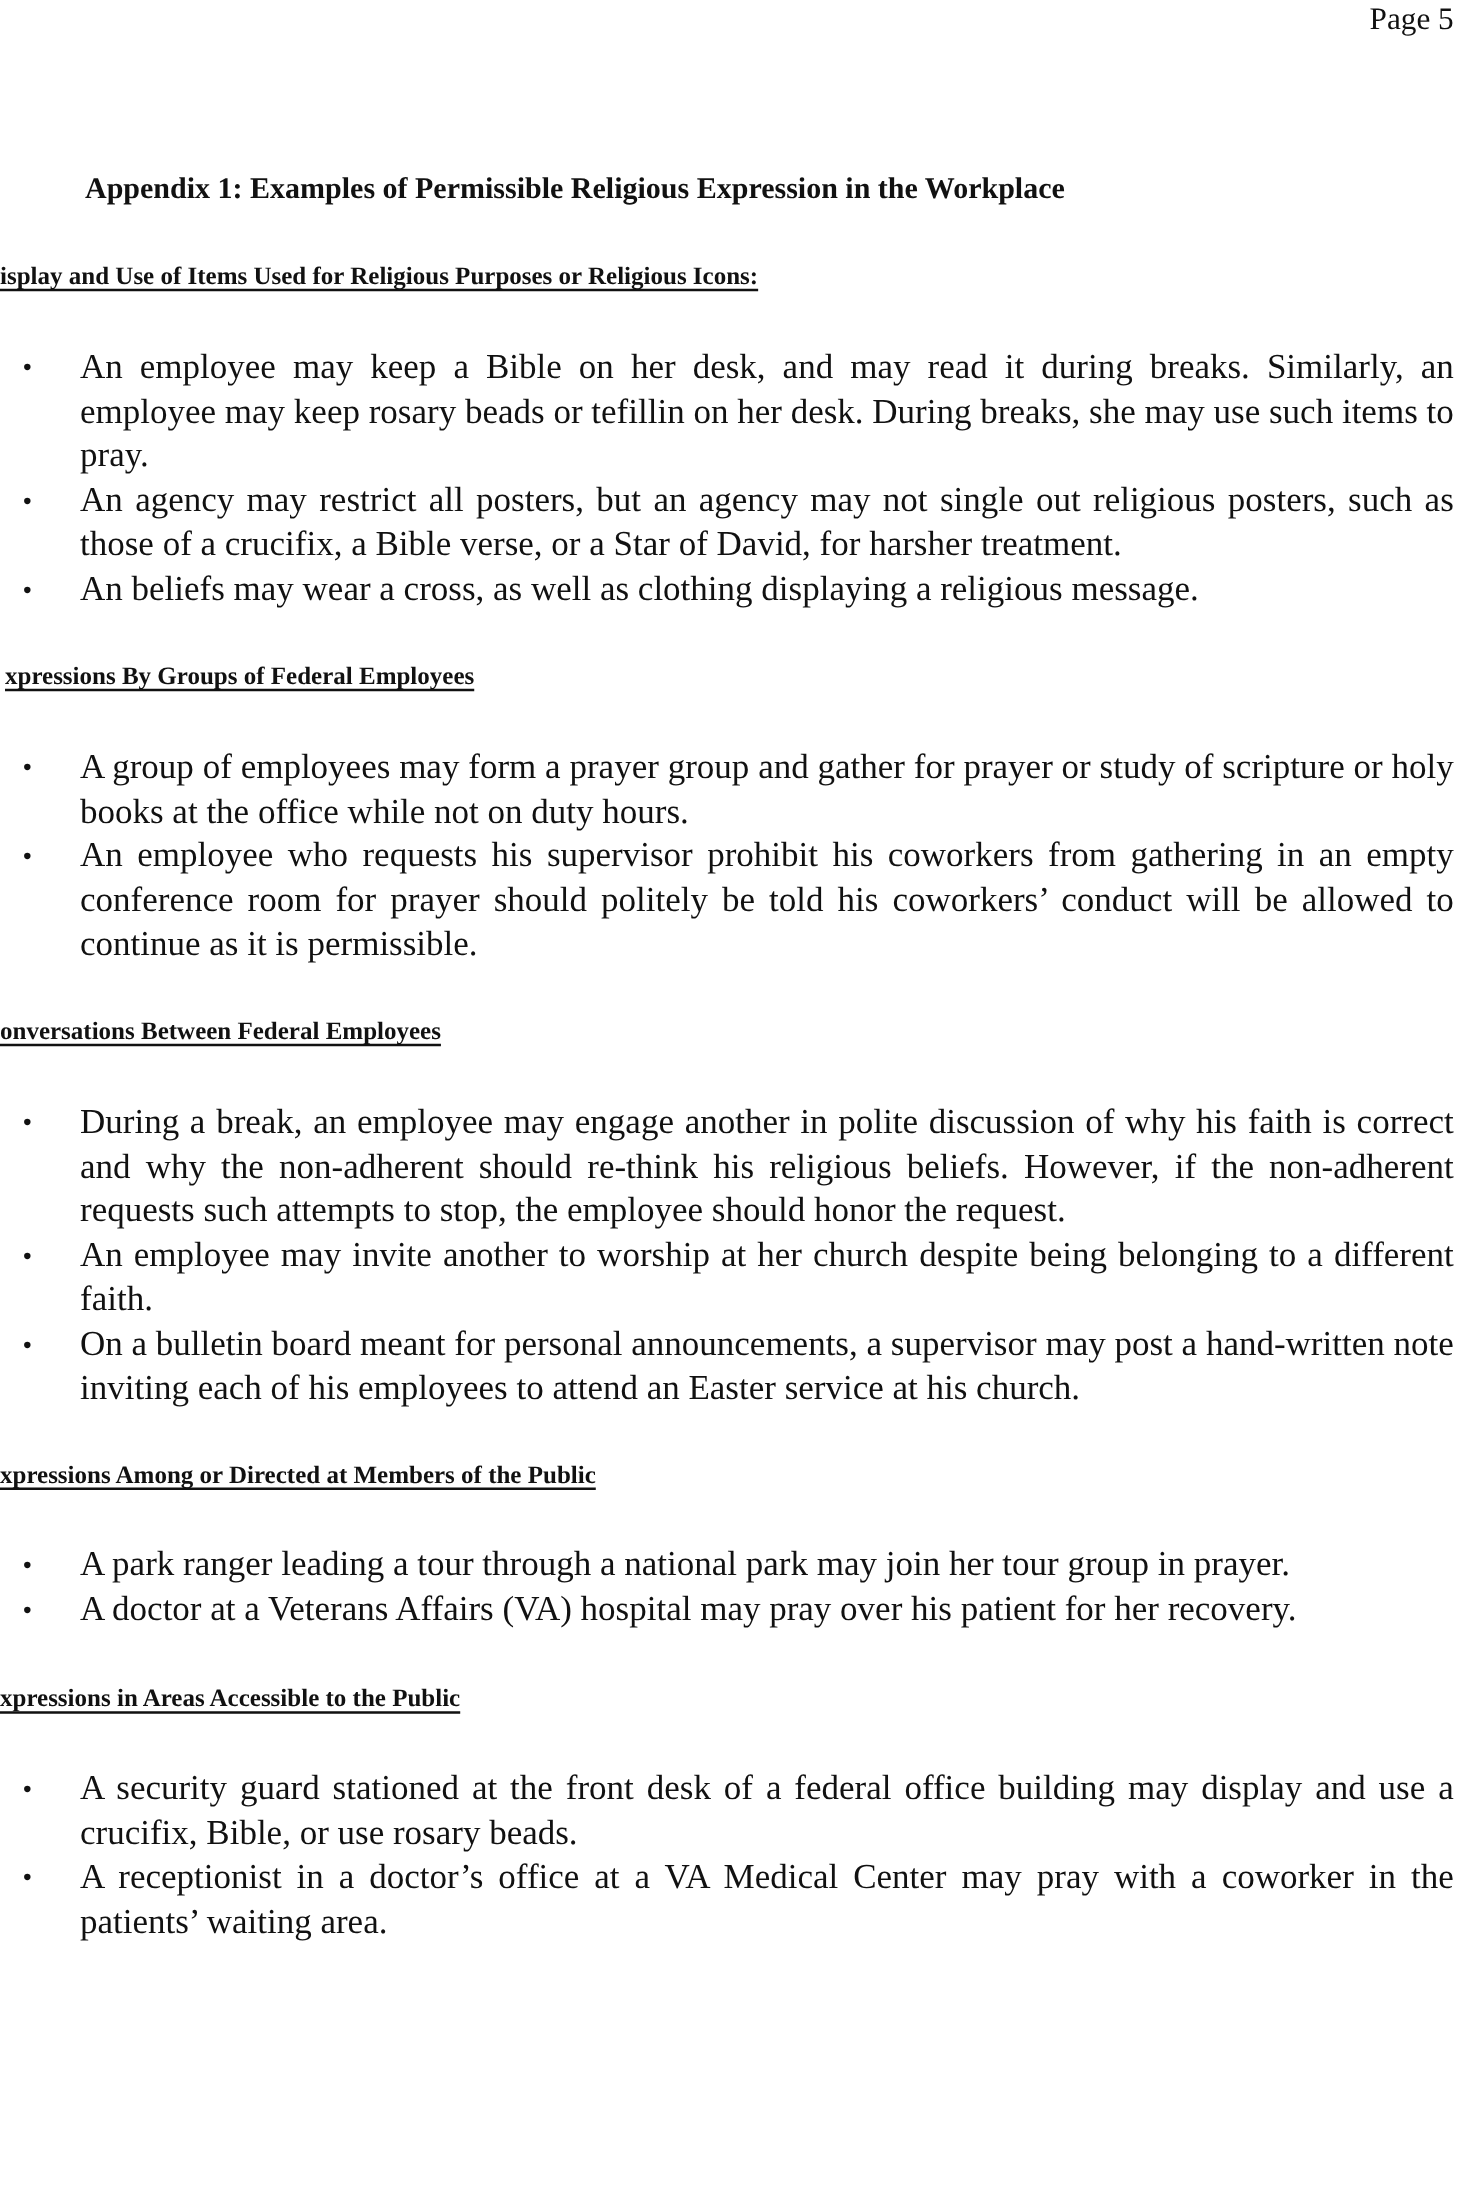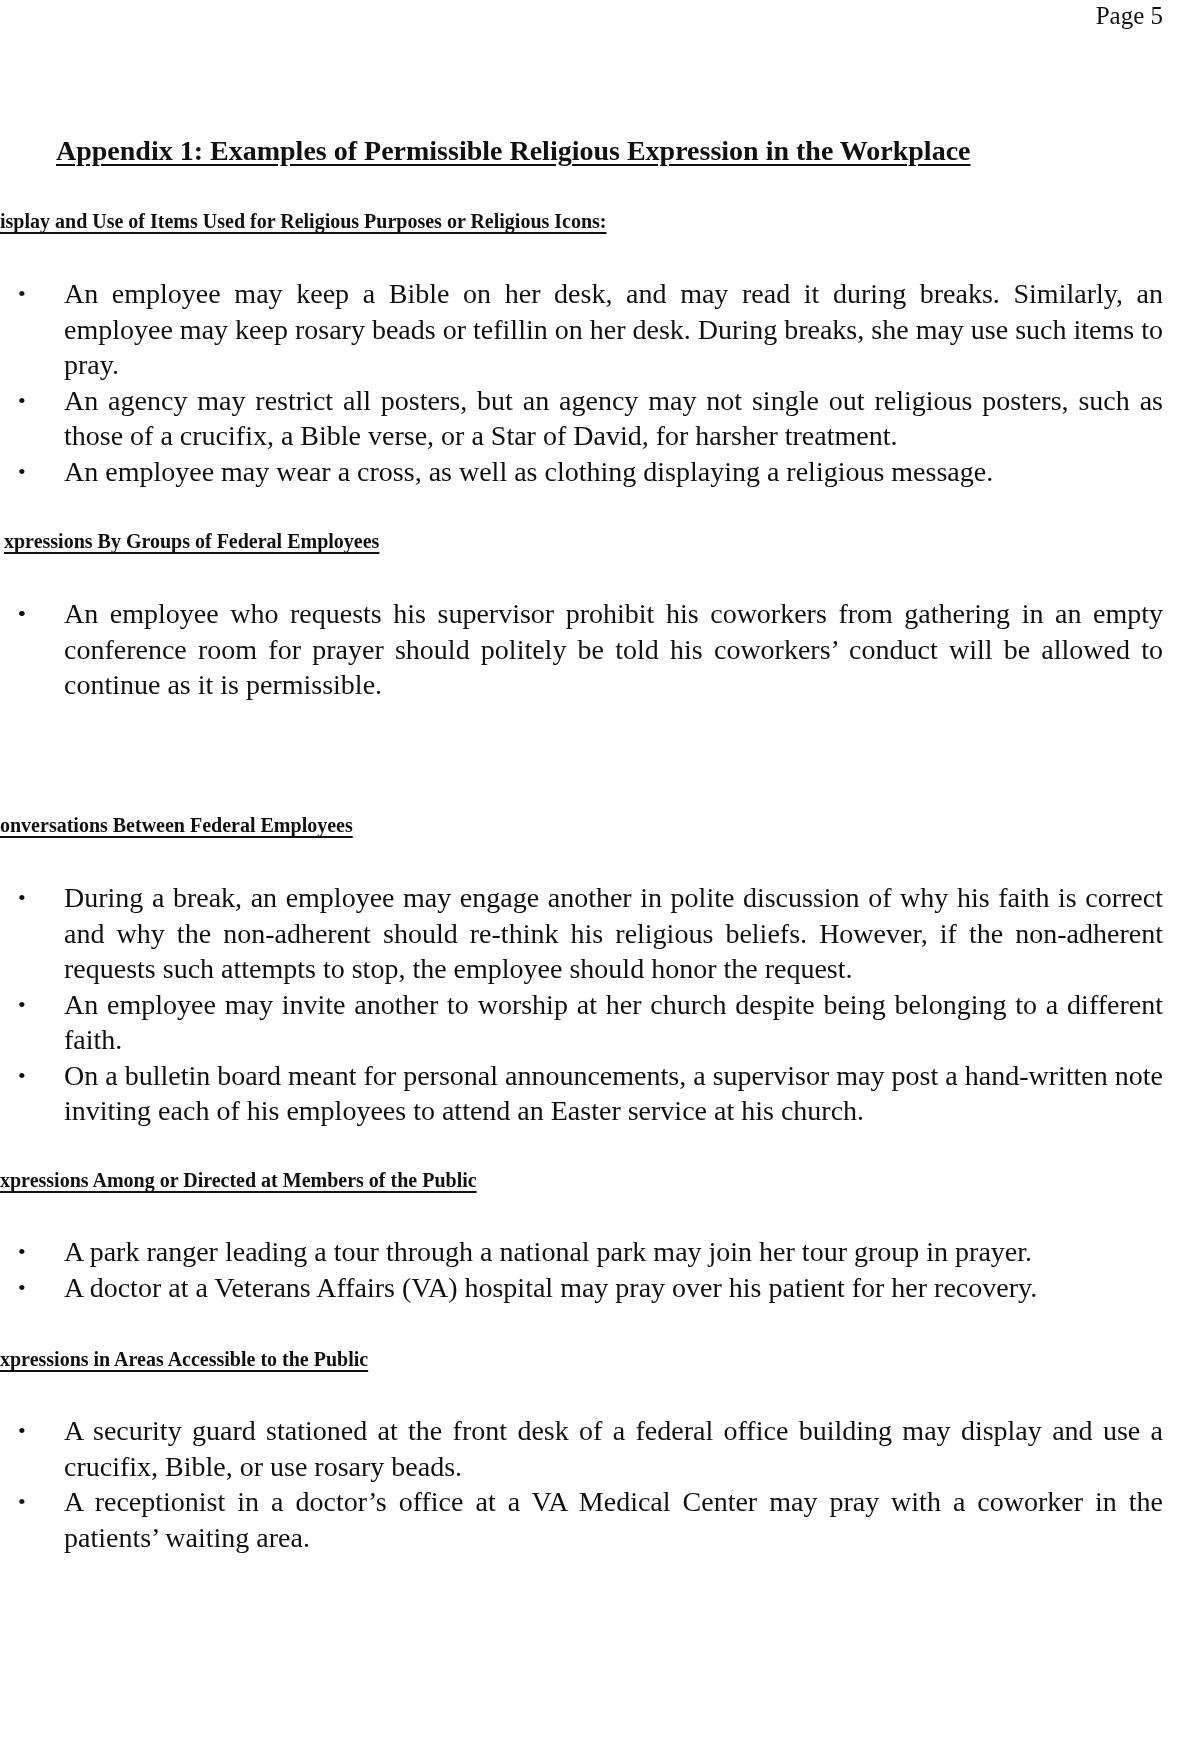--- a/index.html
+++ b/index.html
@@ -9,22 +9,22 @@
     color: #111111;
   }
   .page-number {
     position: absolute; top: 0px; right: 16px;
     font-size: 25px; line-height: 32px;
   }
   .content {
     position: absolute; left: -12px; top: 0; width: 1175px;
   }
   .main-title {
-    position: absolute; top: 134px; left: 68px; width: 1000px;
-    font-size: 28px; font-weight: bold; text-decoration: underline;
+    position: absolute; top: 134px; left: 80px; width: 1000px;
+    font-size: 24px; font-weight: bold; 
     text-decoration-thickness: 2px; text-underline-offset: 4px;
     line-height: 34px; white-space: nowrap;
   }
   .section-heading {
     position: absolute; left: 0;
     font-size: 20px; font-weight: bold; text-decoration: underline;
     text-decoration-thickness: 2px; text-underline-offset: 4px;
     line-height: 34px; white-space: nowrap;
   }
   ul.bullets {
@@ -45,26 +45,26 @@
 
 <div class="page-number">Page 5</div>
 
 <div class="content">
   <div class="main-title">Appendix 1: Examples of Permissible Religious Expression in the Workplace</div>
 
   <div class="section-heading" style="top:204px;left:12px;">isplay and Use of Items Used for Religious Purposes or Religious Icons:</div>
   <ul class="bullets" style="top:276px;">
     <li><span class="bullet">•</span><span>An employee may keep a Bible on her desk, and may read it during breaks. Similarly, an employee may keep rosary beads or tefillin on her desk. During breaks, she may use such items to pray.</span></li>
     <li><span class="bullet">•</span><span>An agency may restrict all posters, but an agency may not single out religious posters, such as those of a crucifix, a Bible verse, or a Star of David, for harsher treatment.</span></li>
-    <li><span class="bullet">•</span><span>An employee may wear a cross, as well as clothing displaying a religious message.</span></li>
+    <li><span class="bullet">•</span><span>An beliefs may wear a cross, as well as clothing displaying a religious message.</span></li>
   </ul>
 
   <div class="section-heading" style="top:524px;left:16px;">xpressions By Groups of Federal Employees</div>
   <ul class="bullets" style="top:596px;">
-    <li><span class="bullet">•</span></li>
+    <li><span class="bullet">•</span><span>A group of employees may form a prayer group and gather for prayer or study of scripture or holy books at the office while not on duty hours.</span></li>
     <li><span class="bullet">•</span><span>An employee who requests his supervisor prohibit his coworkers from gathering in an empty conference room for prayer should politely be told his coworkers’ conduct will be allowed to continue as it is permissible.</span></li>
   </ul>
 
   <div class="section-heading" style="top:808px;left:12px;text-align:right;">onversations Between Federal Employees</div>
   <ul class="bullets" style="top:880px;">
     <li><span class="bullet">•</span><span>During a break, an employee may engage another in polite discussion of why his faith is correct and why the non-adherent should re-think his religious beliefs. However, if the non-adherent requests such attempts to stop, the employee should honor the request.</span></li>
     <li><span class="bullet">•</span><span>An employee may invite another to worship at her church despite being belonging to a different faith.</span></li>
     <li><span class="bullet">•</span><span>On a bulletin board meant for personal announcements, a supervisor may post a hand-written note inviting each of his employees to attend an Easter service at his church.</span></li>
   </ul>
 

